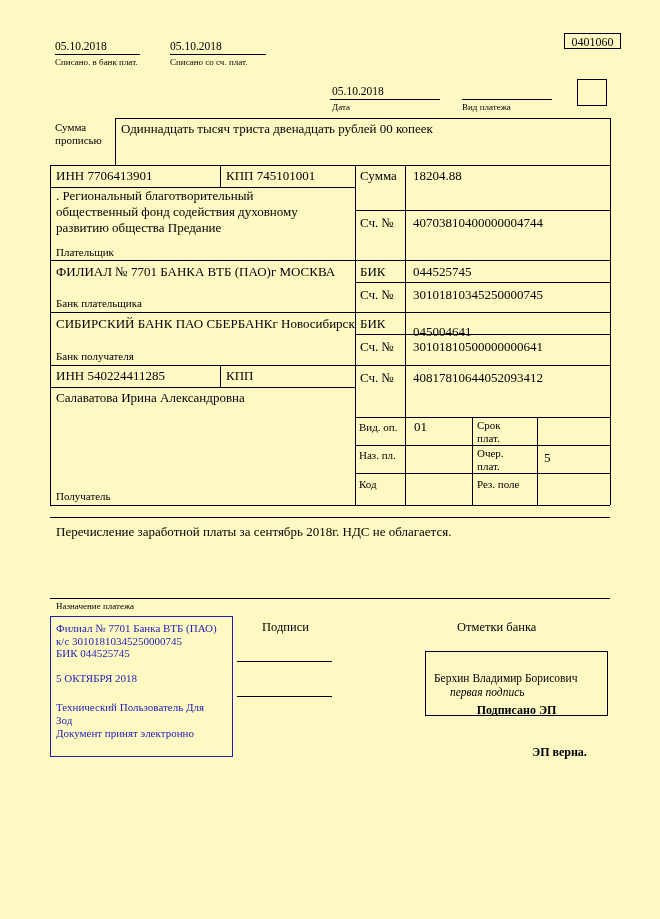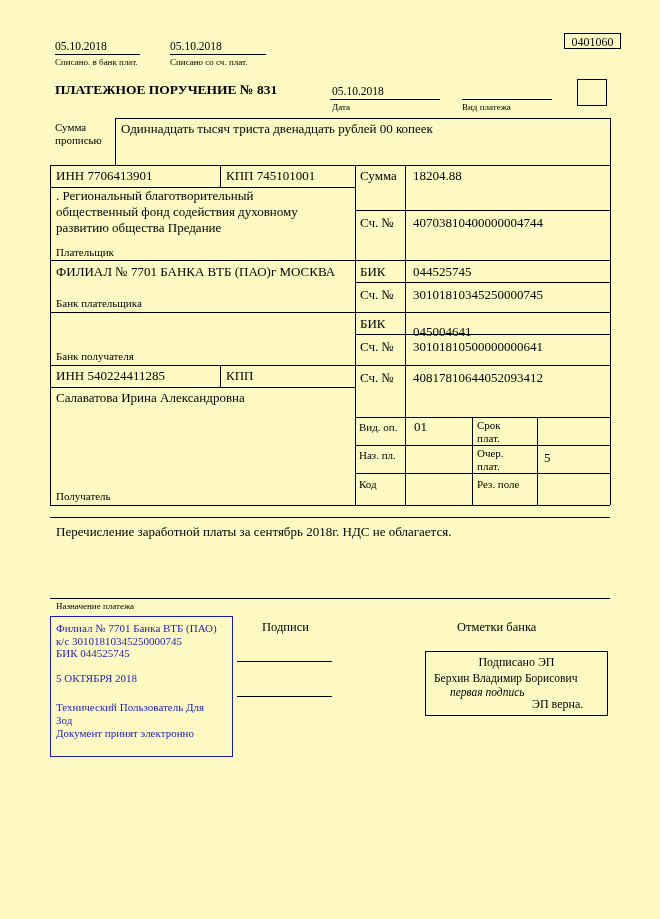--- a/index.html
+++ b/index.html
@@ -8,21 +8,21 @@
     position:relative; width:660px; height:919px; background:#fef9c3;
     font-family:"Liberation Serif","DejaVu Serif",serif; color:#000;
     overflow:hidden;
   }
   .t  { position:absolute; font-size:13px; line-height:1.15; white-space:nowrap; }
   .f11 { font-size:11px; }
   .f115 { font-size:11.5px; }
   .f12 { font-size:12px; }
   .f125 { font-size:12.5px; }
   .sm { font-size:9px; }
-  .b  { font-weight:normal; }
+  .b  { font-weight:bold;margin-top:48px; }
   .i  { font-style:italic; }
   .wrap { white-space:normal; line-height:1.2; }
   .hl { position:absolute; height:1px; background:#000; }
   .vl { position:absolute; width:1px; background:#000; }
   .box { position:absolute; border:1px solid #000; }
   .blue { color:#1e1eb4; }
   .bluebox { position:absolute; border:1px solid #1e1eb4; }
   .title { font-size:13.5px; font-weight:bold; }
 </style>
 </head>
@@ -35,21 +35,20 @@
   <div class="t sm" style="left:55px;top:57px">Списано. в банк плат.</div>
 
   <div class="t f115" style="left:170px;top:40px">05.10.2018</div>
   <div class="hl" style="left:170px;top:54px;width:96px"></div>
   <div class="t sm" style="left:170px;top:57px">Списано со сч. плат.</div>
 
   <div class="box" style="left:564px;top:33px;width:57px;height:16px">
     <div class="t f12" style="left:0;top:2px;width:55px;text-align:center">0401060</div>
   </div>
 
-  <div class="t title" style="left:55px;top:82px">ПЛАТЕЖНОЕ ПОРУЧЕНИЕ № 831</div>
   <div class="t f115" style="left:332px;top:85px">05.10.2018</div>
   <div class="hl" style="left:330px;top:99px;width:110px"></div>
   <div class="t sm" style="left:332px;top:102px">Дата</div>
   <div class="hl" style="left:462px;top:99px;width:90px"></div>
   <div class="t sm" style="left:462px;top:102px">Вид платежа</div>
   <div class="box" style="left:577px;top:79px;width:30px;height:27px"></div>
 
   <div class="t f11 wrap" style="left:55px;top:121px;width:60px">Сумма прописью</div>
   <div class="t" style="left:121px;top:122px">Одиннадцать тысяч триста двенадцать рублей 00 копеек</div>
 
@@ -92,20 +91,21 @@
   <div class="t" style="left:413px;top:216px">40703810400000004744</div>
   <div class="t f11" style="left:56px;top:246px">Плательщик</div>
 
   <div class="t" style="left:56px;top:265px">ФИЛИАЛ № 7701 БАНКА ВТБ (ПАО)г МОСКВА</div>
   <div class="t" style="left:360px;top:265px">БИК</div>
   <div class="t" style="left:413px;top:265px">044525745</div>
   <div class="t" style="left:360px;top:288px">Сч. №</div>
   <div class="t" style="left:413px;top:288px">30101810345250000745</div>
   <div class="t f11" style="left:56px;top:297px">Банк плательщика</div>
 
+  <div class="t" style="left:56px;top:317px">СИБИРСКИЙ БАНК ПАО СБЕРБАНКг Новосибирск</div>
   <div class="t" style="left:360px;top:317px">БИК</div>
   <div class="t" style="left:413px;top:325px">045004641</div>
   <div class="t" style="left:360px;top:340px">Сч. №</div>
   <div class="t" style="left:413px;top:340px">30101810500000000641</div>
   <div class="t f11" style="left:56px;top:350px">Банк получателя</div>
 
   <div class="t" style="left:56px;top:369px">ИНН 540224411285</div>
   <div class="t" style="left:226px;top:369px">КПП</div>
   <div class="t" style="left:360px;top:371px">Сч. №</div>
   <div class="t" style="left:413px;top:371px">40817810644052093412</div>

